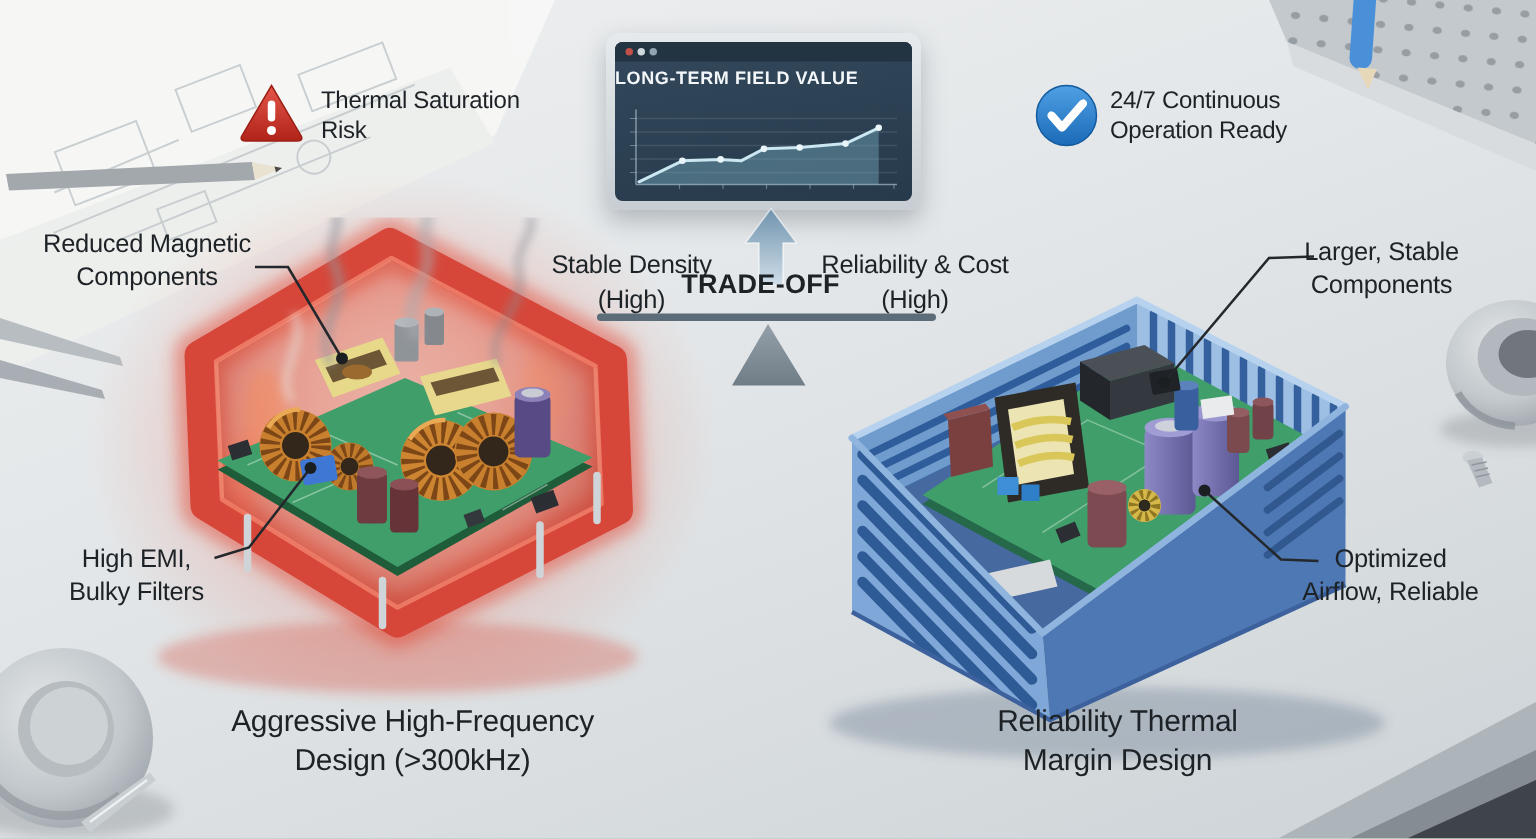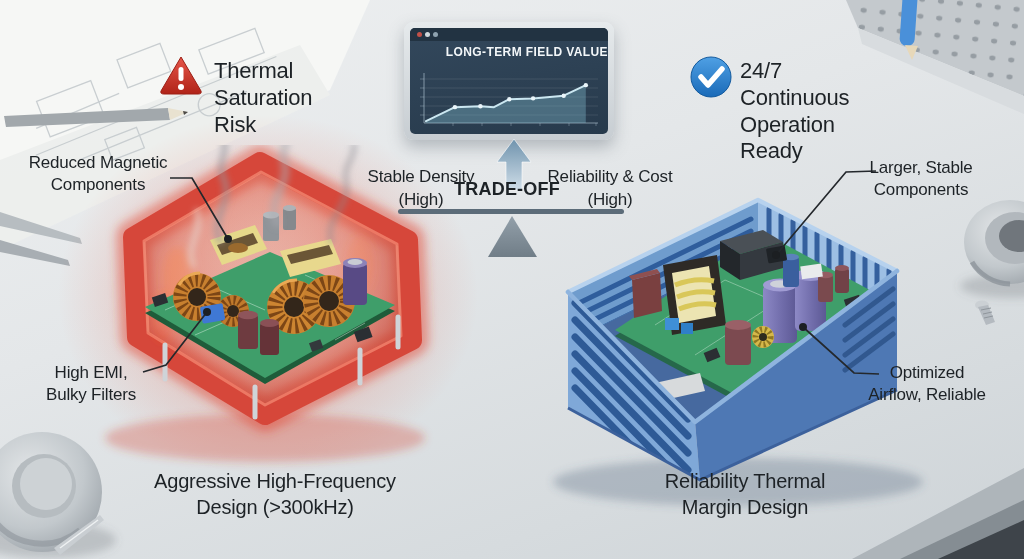--- a/index.html
+++ b/index.html
@@ -3,36 +3,36 @@
 <meta charset="utf-8">
 <style>
   html,body{margin:0;padding:0;background:#c8ccd0;}
   #stage{position:relative;width:1024px;height:559px;overflow:hidden;
          font-family:"Liberation Sans",sans-serif;color:#1d2226;
          background:linear-gradient(160deg,#eef0f1 0%,#e4e7e9 40%,#d6dbde 78%,#cdd3d7 100%);}
   .abs{position:absolute;}
   .label{letter-spacing:-0.2px;line-height:1.22;}
   .center{text-align:center;}
   
-  .badge-text{font-size:22px;}
+  .badge-text{font-size:16px;}
   
   .to-side{font-size:17px;line-height:1.35;}
   .to-center{font-size:18px;font-weight:bold;letter-spacing:0.2px;}
   
   .callout{font-size:17px;line-height:1.28;}
   
   .caption{font-size:20px;line-height:1.3;letter-spacing:-0.2px;}
   
   #monitor{left:404px;top:22px;width:210px;height:118px;background:linear-gradient(#e6eaec,#c7cdd2);
            border-radius:9px;box-shadow:0 7px 16px rgba(80,92,102,.35);padding:6px;box-sizing:border-box;z-index:4;}
   #screen{position:relative;width:100%;height:100%;background:linear-gradient(170deg,#33485c,#273a4c);
           border-radius:5px;overflow:hidden;}
   #screen-header{height:13px;background:#223342;display:flex;align-items:center;padding-left:7px;gap:3px;}
   .dot{width:5px;height:5px;border-radius:50%;}
-  #monitor-title{margin-top:4px;color:#f3f7f9;font-weight:bold;font-size:12px;letter-spacing:.4px;text-align:right;}
+  #monitor-title{margin-top:4px;color:#f3f7f9;font-weight:bold;font-size:12px;letter-spacing:.4px;text-align:left;}
   #chart-svg{position:absolute;left:4px;bottom:3px;}
   svg{display:block;}.z2{z-index:2}.z5{z-index:5}.z6{z-index:6}
 </style>
 </head>
 <body>
 
 <div id="stage">
 
   <svg class="abs" style="left:0;top:0;z-index:0" width="1024" height="559" viewBox="0 0 1024 559">
     <defs>

